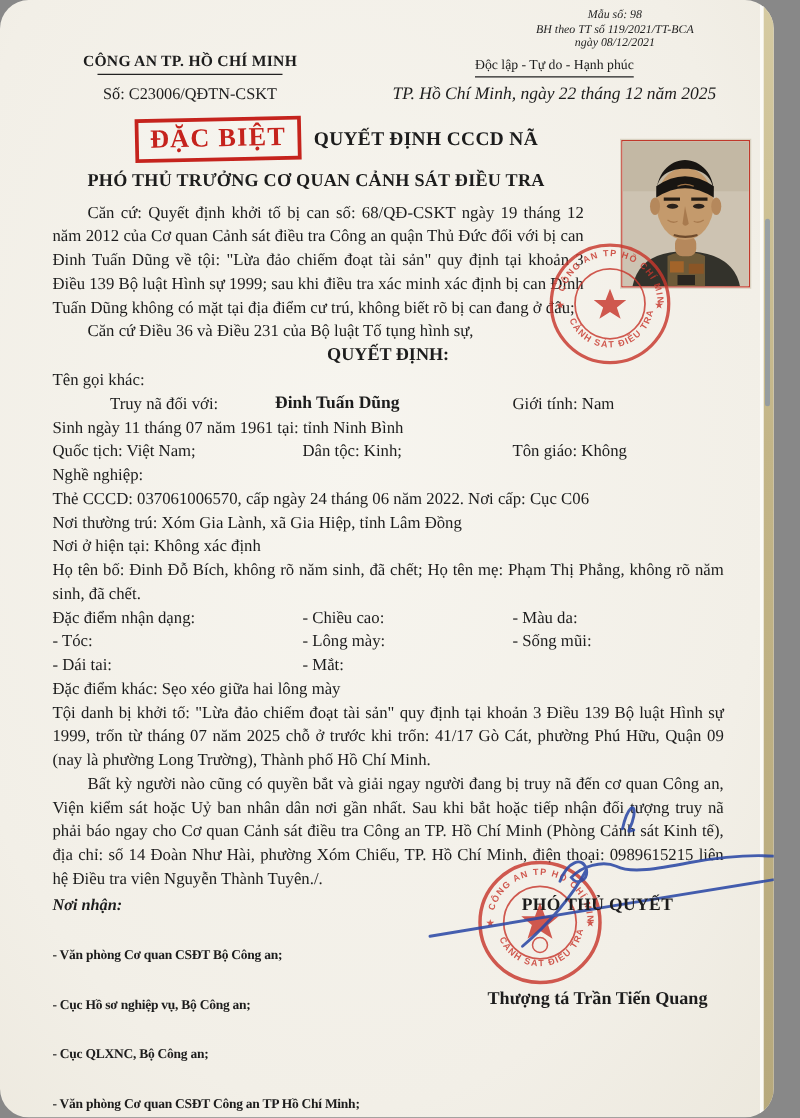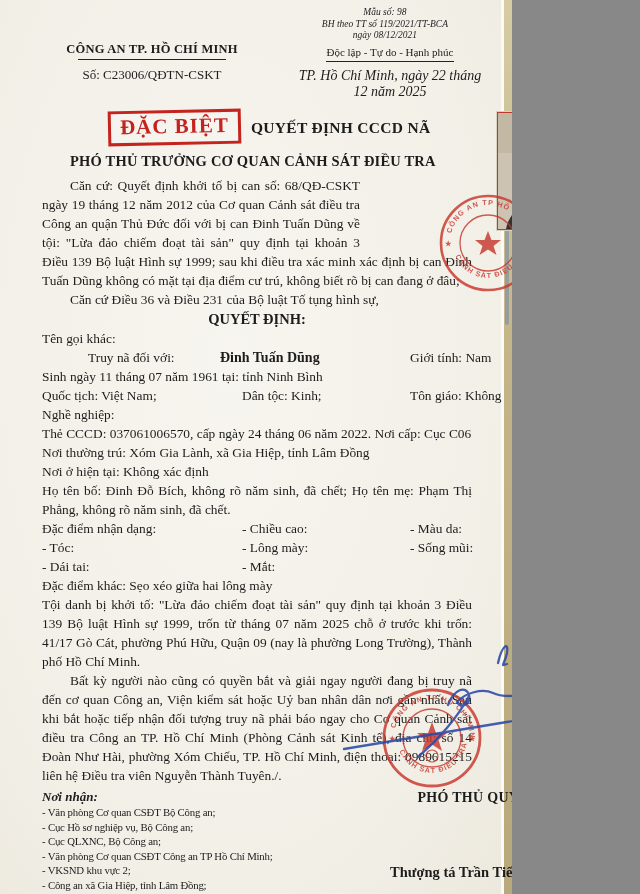--- a/index.html
+++ b/index.html
@@ -1,19 +1,19 @@
 <!DOCTYPE html>
 <html><head>
 <meta charset="utf-8">
 <style>
   html,body{margin:0;padding:0;background:#888;}
   .page{
-    width:512px;height:894px;position:relative;overflow:hidden;
+    width:619px;height:894px;position:relative;overflow:hidden;
     background:radial-gradient(ellipse at 45% 40%, #f7f5ef 0%, #f2efe7 70%, #ece8dd 100%);
-    font-family:"Liberation Serif", serif;color:#1c1c1c;
+    font-family:"Liberation Serif", serif;color:#1c1c1c;border-radius:23px;
   }
   .edge-strip{position:absolute;right:0;top:0;width:8px;height:894px;
     background:linear-gradient(180deg,#d6cba2 0%,#c3b587 40%,#b7a97c 100%);}
   .edge-white{position:absolute;right:8px;top:0;width:3px;height:894px;background:#fbfaf6;}
   .edge-smudge{position:absolute;right:3px;top:175px;width:4px;height:150px;background:#6f87b0;opacity:.55;border-radius:2px;}
 
   .corner-note{position:absolute;top:7px;right:64px;text-align:center;font-style:italic;
     font-size:9.5px;line-height:11.5px;color:#222;}
 
   .header{display:flex;padding-top:42px;}
@@ -49,21 +49,21 @@
     border:1px solid #c0392b;box-shadow:0 0 0 1px #d9d2c2;z-index:2;}
   .photo svg{display:block;}
 
   .stamp{position:absolute;z-index:5;opacity:.82;pointer-events:none;}
   .stamp-top{left:437px;top:192px;}
   .stamp-bottom{left:380px;top:686px;}
   .sig{position:absolute;left:330px;top:633px;z-index:6;pointer-events:none;}
 
   .footer{position:relative;margin-top:3px;padding:0 40px 0 42px;min-height:190px;}
   .recipients-label{font-weight:bold;font-style:italic;font-size:13px;line-height:17px;}
-  .recipient{font-size:10.8px;font-weight:normal;line-height:14.6px;letter-spacing:-0.2px;}
+  .recipient{font-size:10.8px;font-weight:bold;line-height:14.6px;letter-spacing:-0.2px;margin-top:25px;}
   .qr{position:relative;width:44px;height:44px;margin:10px 0 0 62px;
     background:
       repeating-linear-gradient(0deg,rgba(0,0,0,.85) 0 3px,rgba(255,255,255,0) 3px 6px),
       repeating-linear-gradient(90deg,#111 0 3px,#f6f4ee 3px 6px);
     outline:2px solid #f6f4ee;}
   .finder{position:absolute;width:11px;height:11px;border:2.5px solid #111;background:#fff;}
   .finder::before{content:"";position:absolute;left:2.5px;top:2.5px;width:6px;height:6px;background:#111;}
   .f1{left:0;top:0;} .f2{right:0;top:0;}
 
   .signer{position:absolute;left:368px;top:2px;width:220px;text-align:center;z-index:7;}

